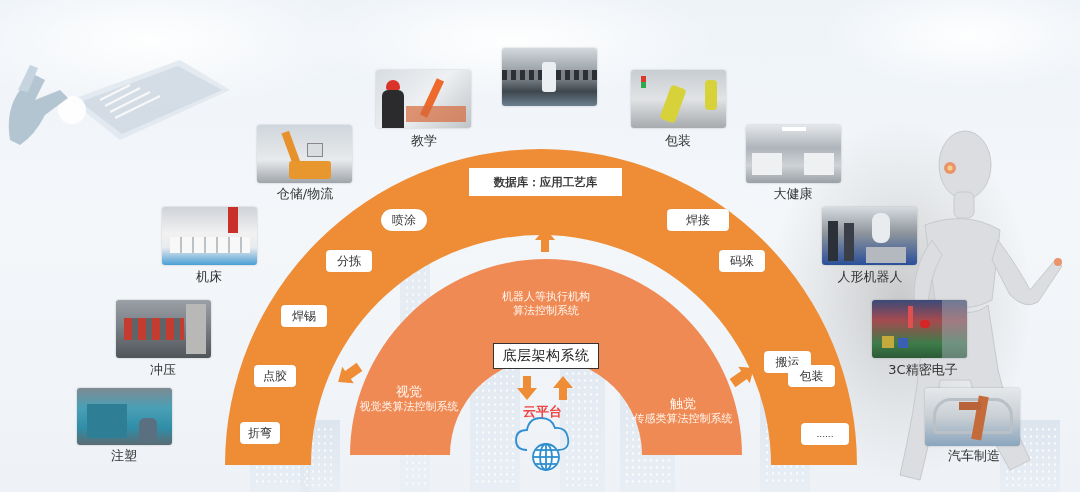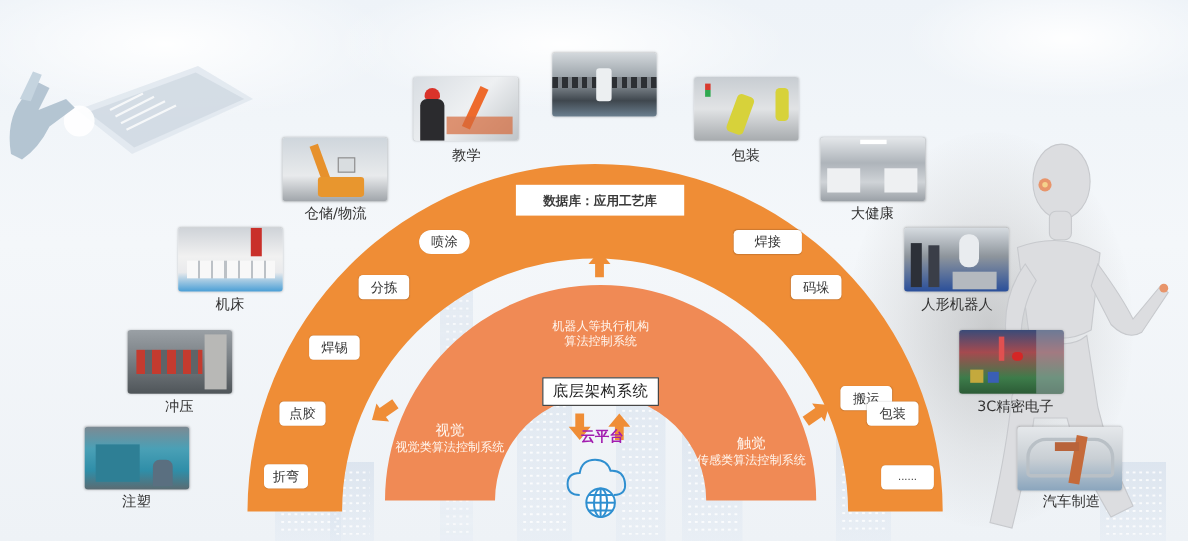--- a/index.html
+++ b/index.html
@@ -32,21 +32,21 @@
     position:absolute; left:469px; top:168px; width:153px; height:28px; background:#fff;
     display:flex; align-items:center; justify-content:center; font-size:11.5px; color:#3a3a3a; font-weight:bold;
   }
   .core-box {
     position:absolute; left:493px; top:343px; width:106px; height:26px; background:#fff;
     border:1.5px solid #333; display:flex; align-items:center; justify-content:center;
     font-size:14px; color:#222; letter-spacing:0.5px;
   }
   .inner-text { position:absolute; color:#fff6ee; text-align:center; font-size:11px; line-height:14px; }
   .inner-text .t { font-size:13px; line-height:16px; }
-  .cloud-label { position:absolute; left:523px; top:388px; width:44px; text-align:right; font-size:13px; font-weight:bold; color:#a21caf; }
+  .cloud-label { position:absolute; left:523px; top:403px; width:44px; text-align:left; font-size:13px; font-weight:bold; color:#ef4444; }
 
   .photo {
     position:absolute; border-radius:3px; overflow:hidden; box-shadow:0 0 2px rgba(0,0,0,0.25);
   }
   .photo-caption { position:absolute; font-size:13px; color:#333; text-align:center; white-space:nowrap; }
 </style>
 </head>
 <body>
 
 <div class="bg-layer">

